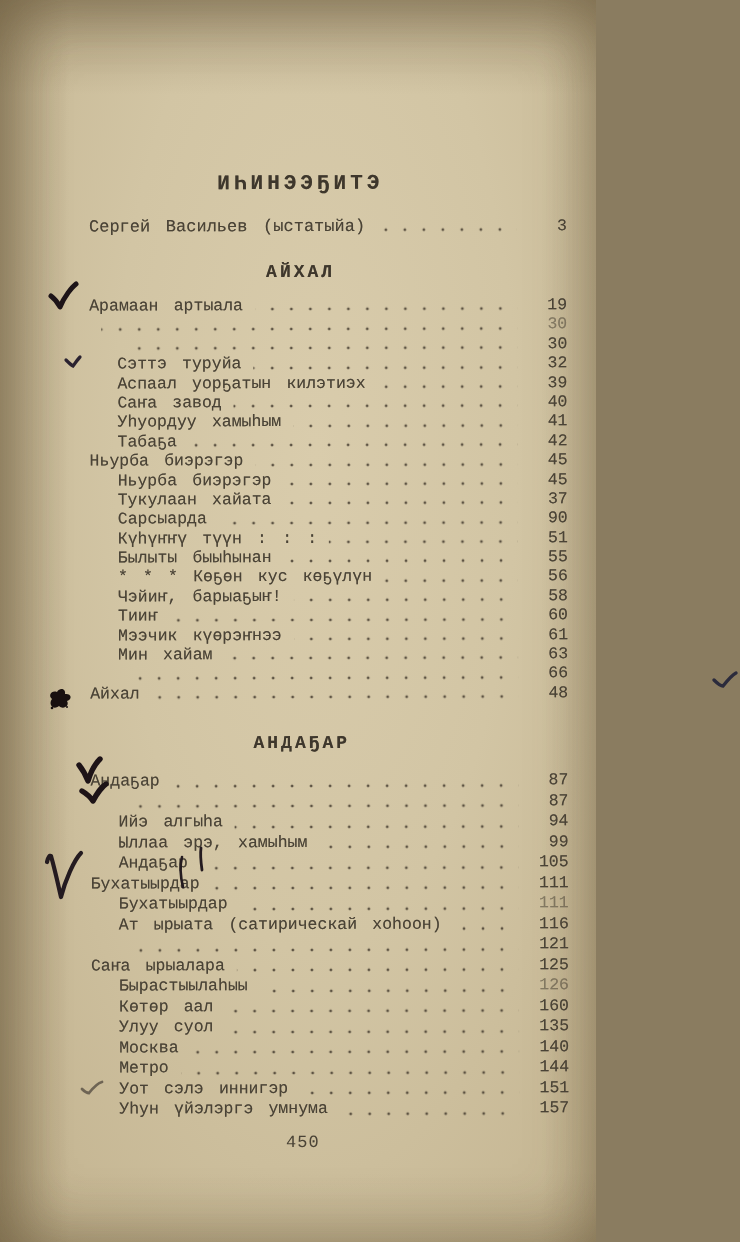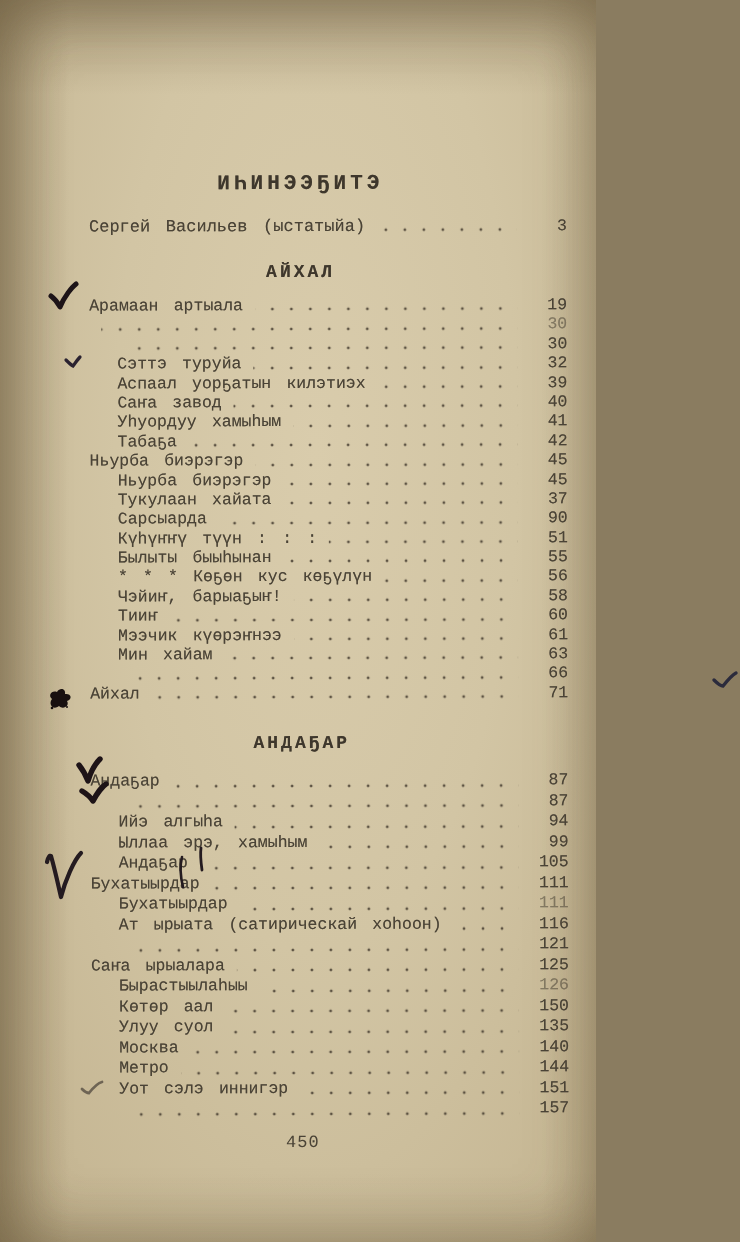--- a/index.html
+++ b/index.html
@@ -153,21 +153,21 @@
             <span class="leader"></span>
             <span class="pagenum">63</span>
           </div>
           <div class="row ind1">
             <span class="leader"></span>
             <span class="pagenum">66</span>
           </div>
           <div class="row ind0">
             <span class="label">Айхал</span>
             <span class="leader"></span>
-            <span class="pagenum">71</span>
+            <span class="pagenum">48</span>
           </div>
         </section>
         <section class="section">
           <h2 class="heading">АНДАҔАР</h2>
           <div class="row ind0">
             <span class="label">Андаҕар</span>
             <span class="leader"></span>
             <span class="pagenum">87</span>
           </div>
           <div class="row ind1">
@@ -214,21 +214,21 @@
             <span class="pagenum">125</span>
           </div>
           <div class="row ind1">
             <span class="label">Бырастыылаһыы</span>
             <span class="leader"></span>
             <span class="pagenum dim">126</span>
           </div>
           <div class="row ind1">
             <span class="label">Көтөр аал</span>
             <span class="leader"></span>
-            <span class="pagenum">150</span>
+            <span class="pagenum">160</span>
           </div>
           <div class="row ind1">
             <span class="label">Улуу суол</span>
             <span class="leader"></span>
             <span class="pagenum">135</span>
           </div>
           <div class="row ind1">
             <span class="label">Москва</span>
             <span class="leader"></span>
             <span class="pagenum">140</span>
@@ -237,20 +237,21 @@
             <span class="label">Метро</span>
             <span class="leader"></span>
             <span class="pagenum">144</span>
           </div>
           <div class="row ind1">
             <span class="label">Уот сэлэ иннигэр</span>
             <span class="leader"></span>
             <span class="pagenum">151</span>
           </div>
           <div class="row ind1">
+            <span class="label">Уһун үйэлэргэ умнума</span>
             <span class="leader"></span>
             <span class="pagenum">157</span>
           </div>
         </section>
       </div>
 
     <div class="folio">450</div>
   </div>
 
   <div class="mark" style="left:48px;top:282px;">

